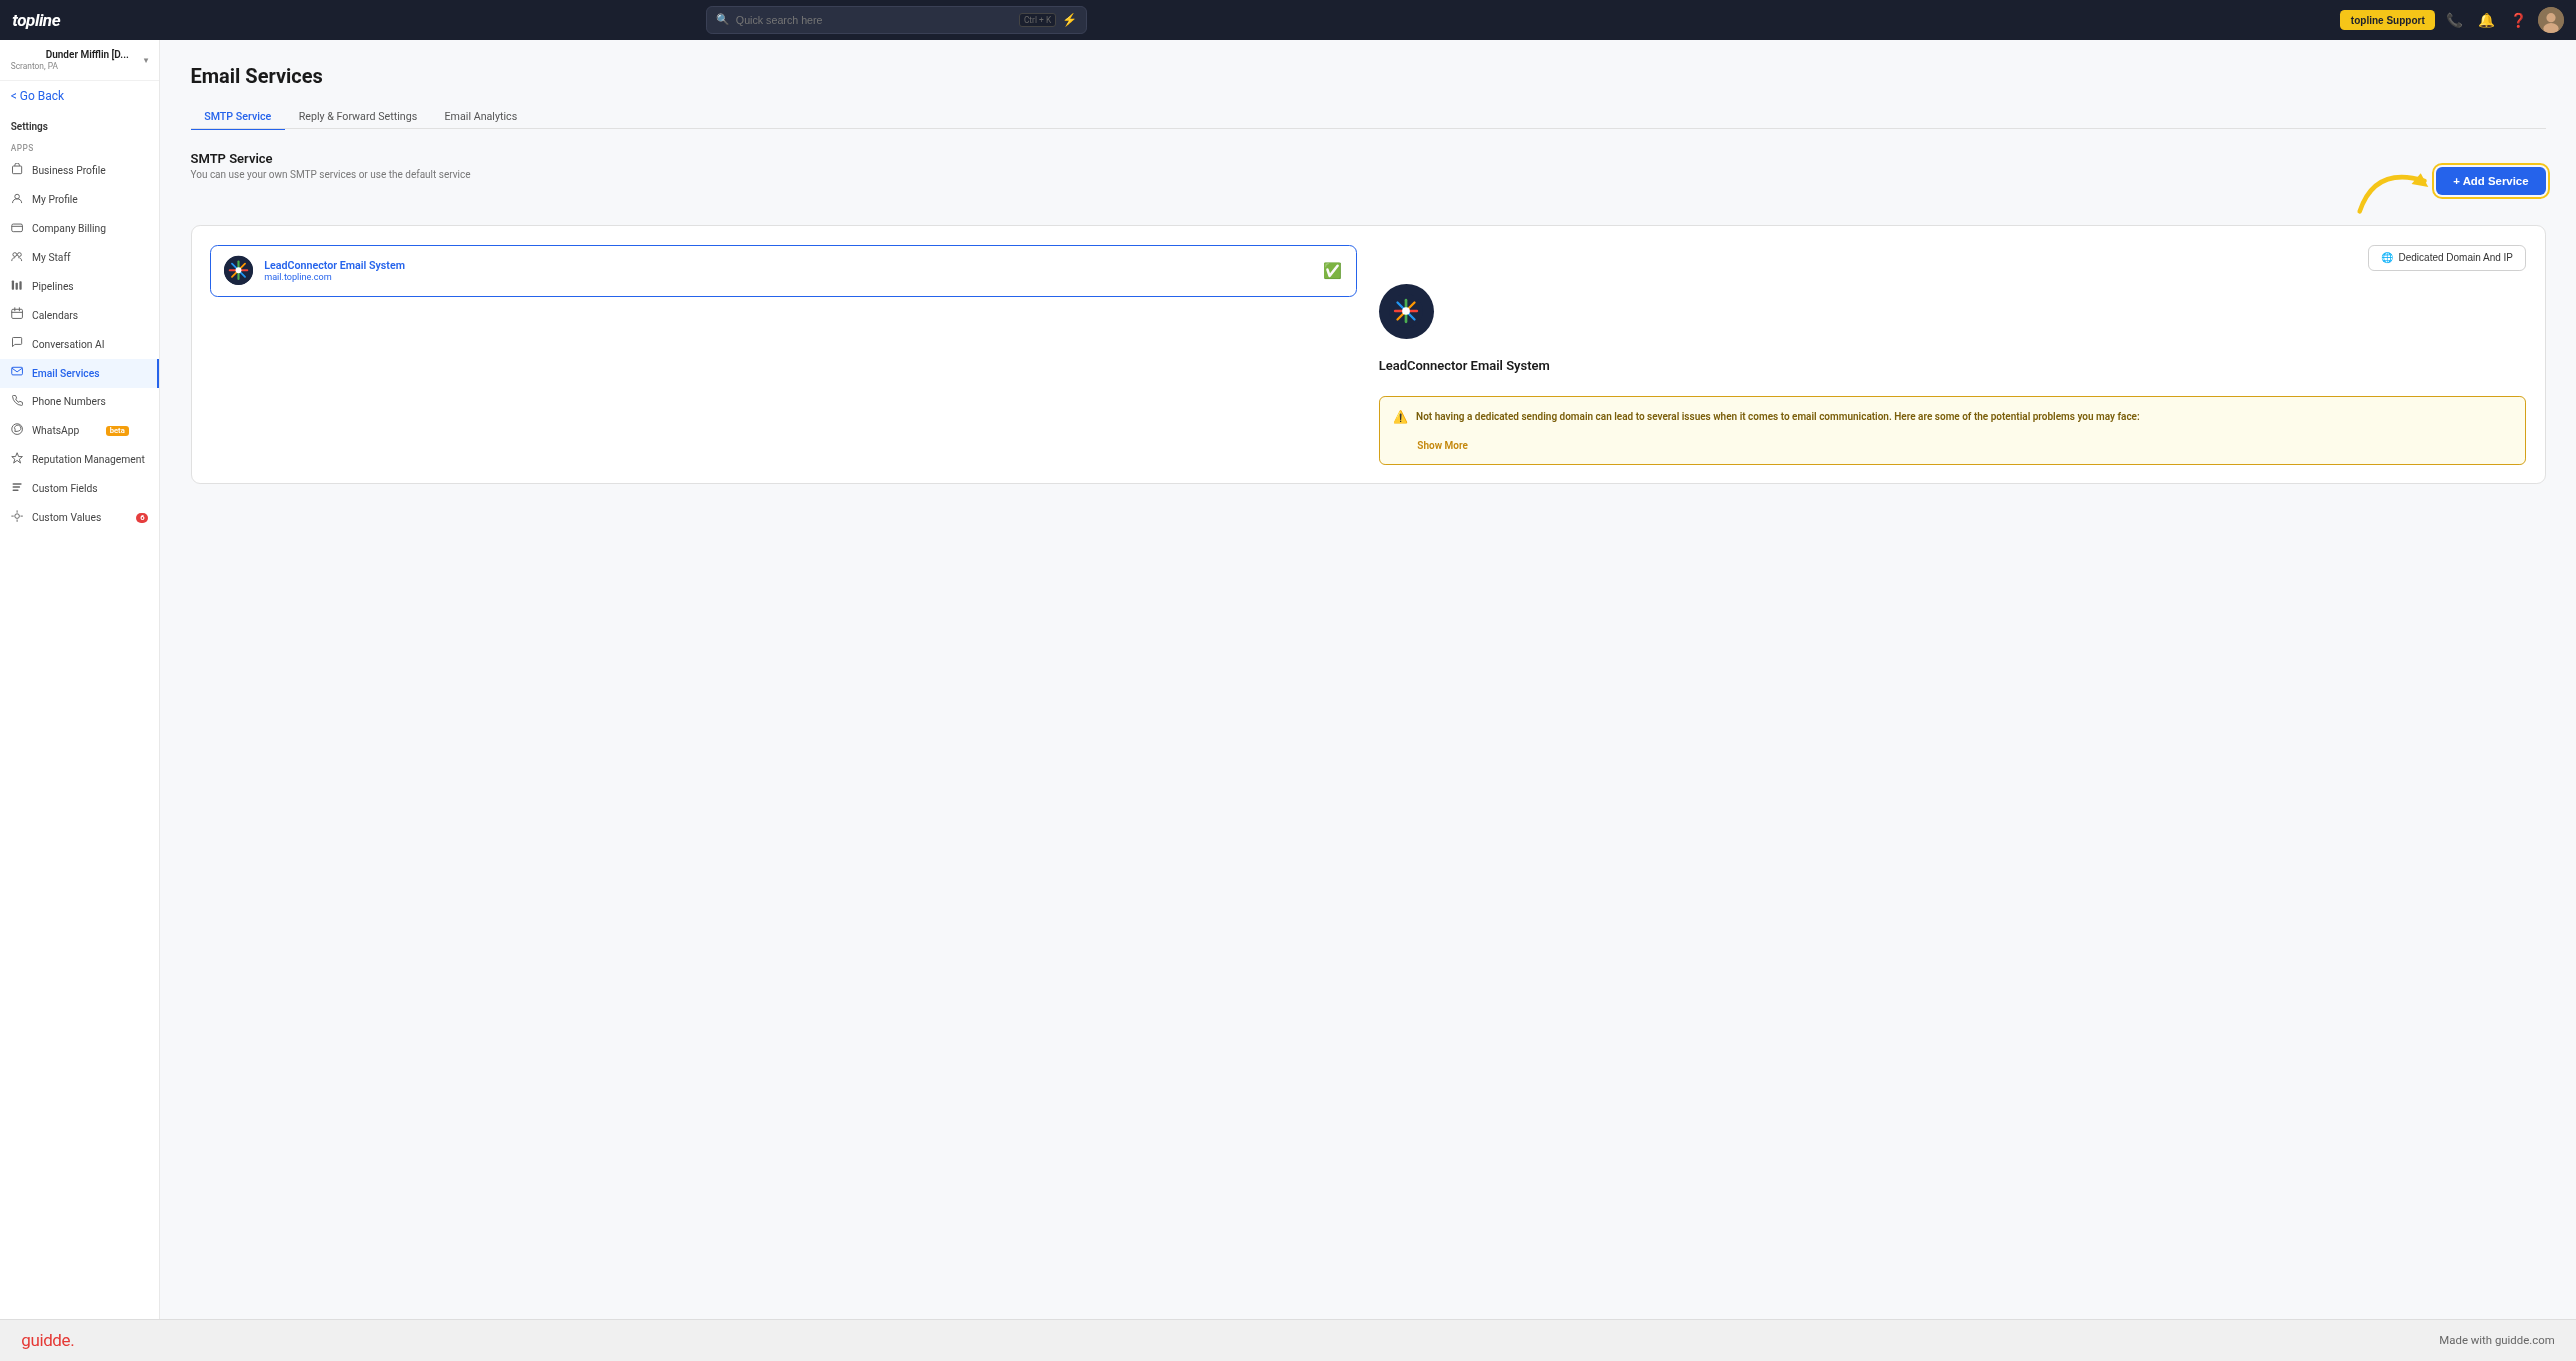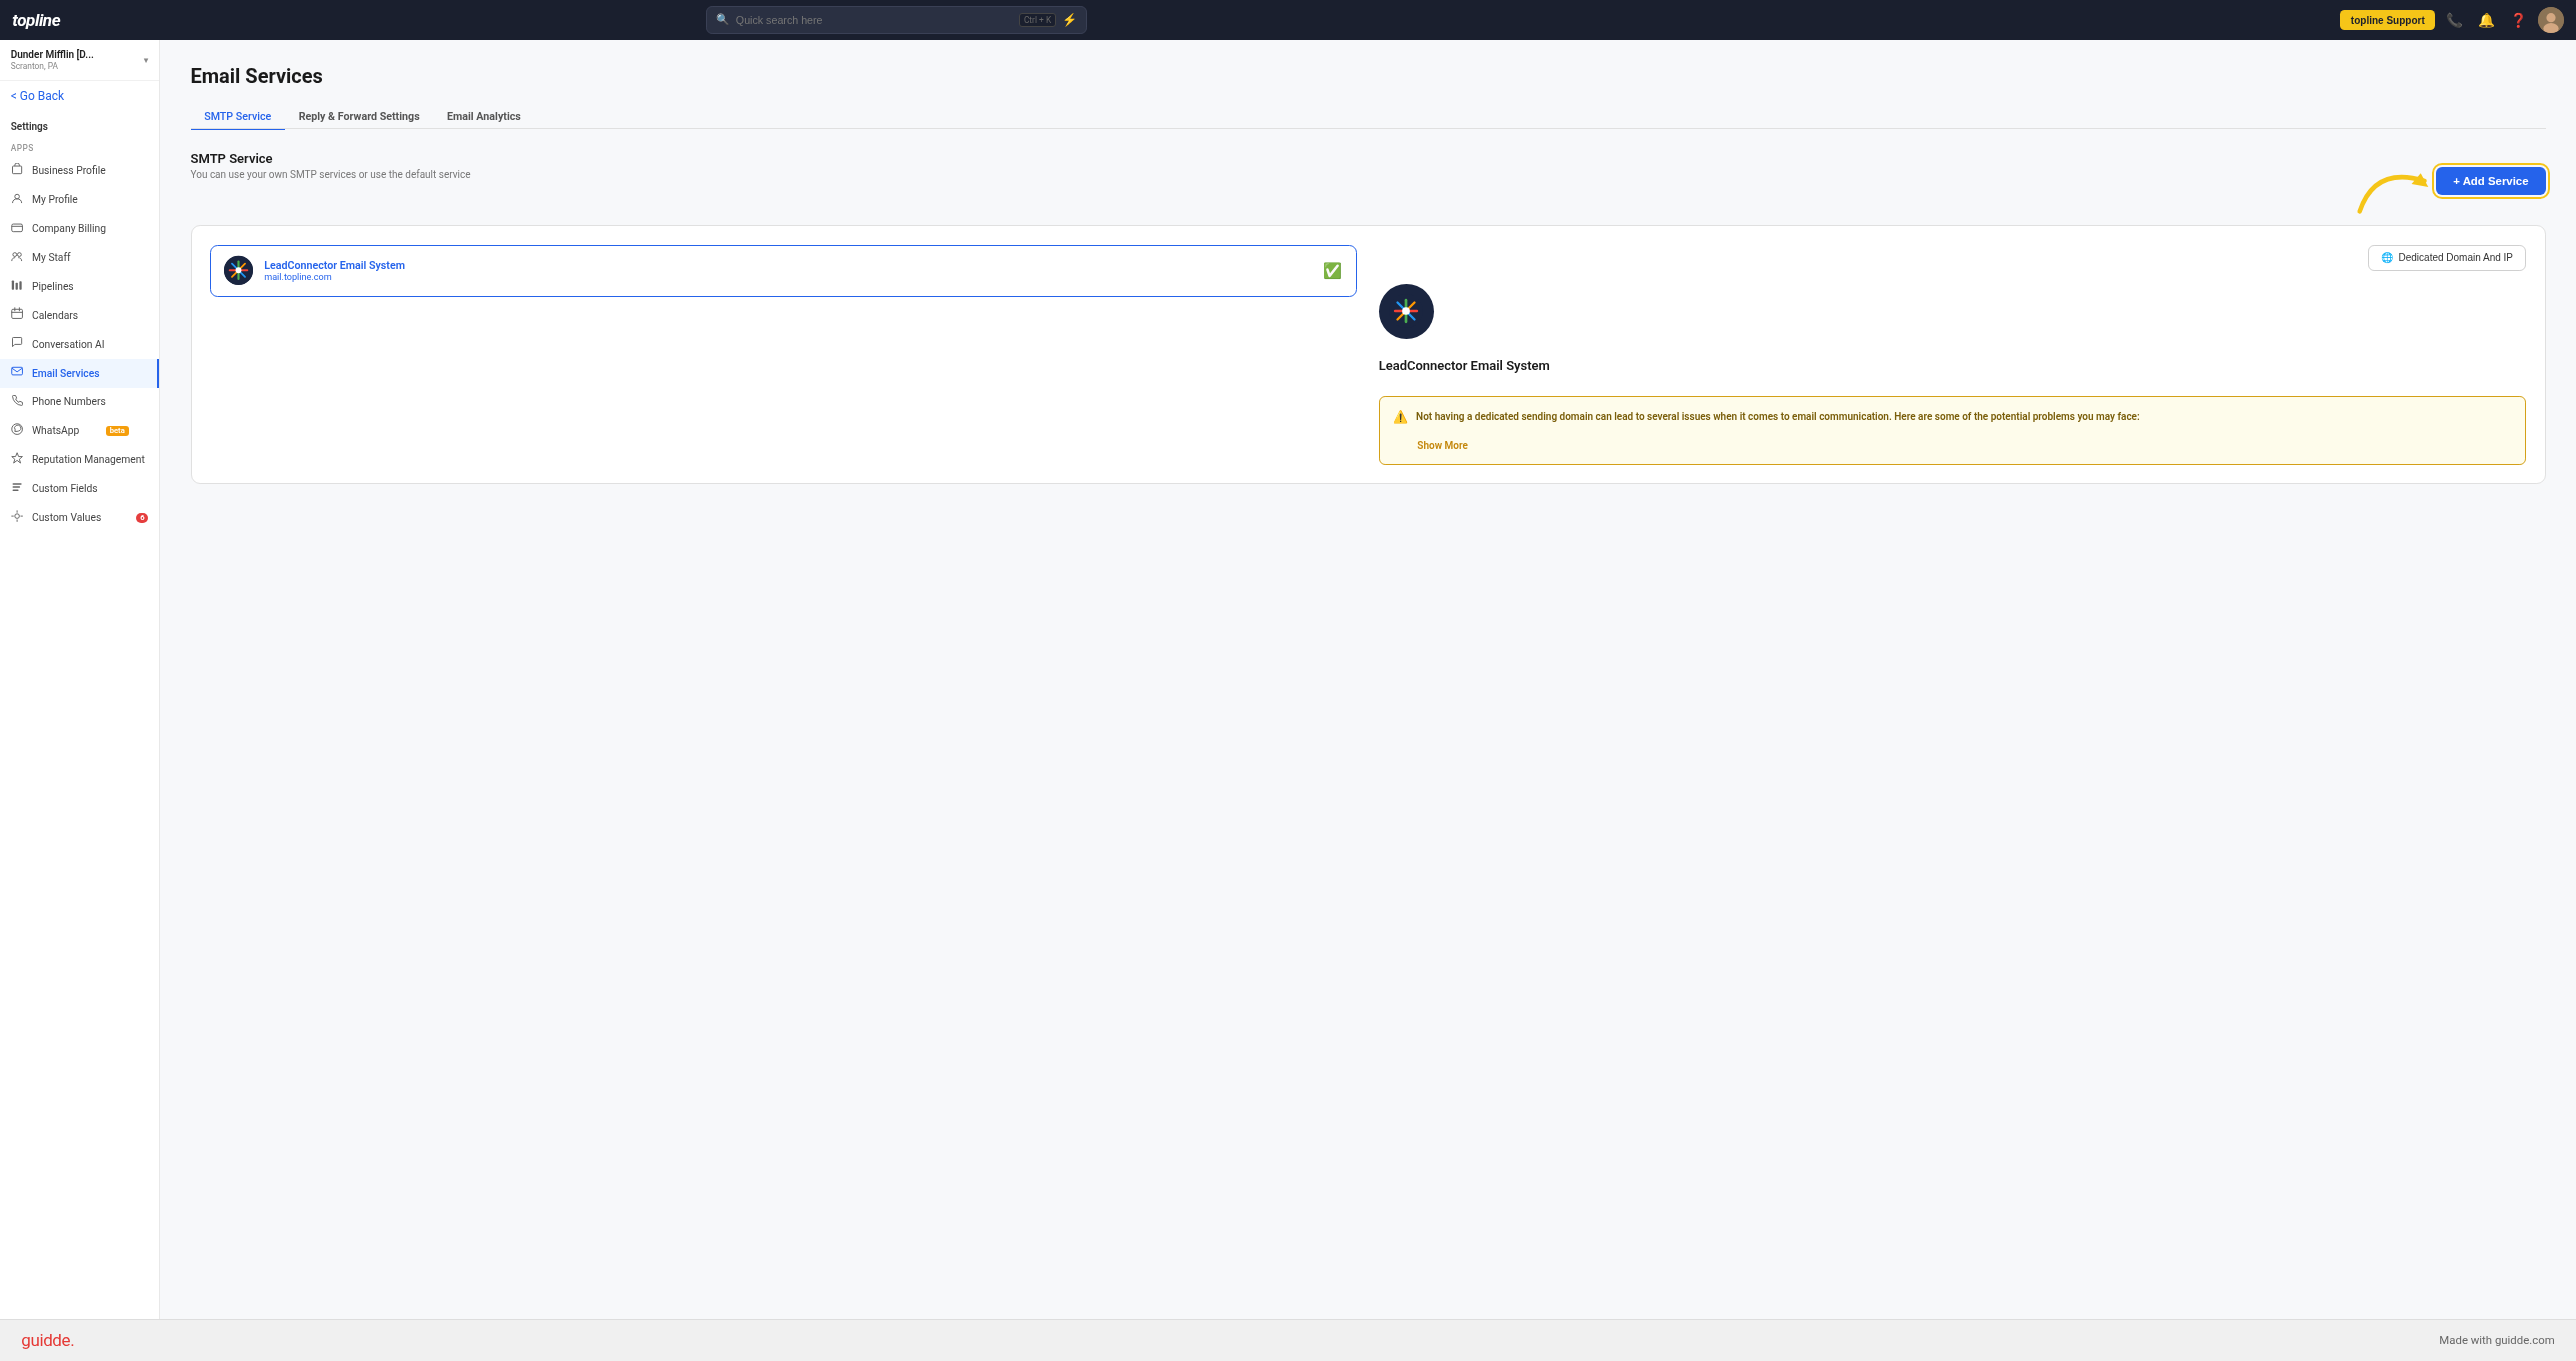--- a/index.html
+++ b/index.html
@@ -124,20 +124,21 @@
       display: flex;
       align-items: center;
       gap: 4.6px;
       cursor: pointer;
     }
     .sidebar-workspace-name {
       font-size: 10px;
       font-weight: 600;
       color: #222;
       line-height: 1.2;
+      margin-left: 35px;
     }
     .sidebar-workspace-sub {
       font-size: 8.4px;
       color: #888;
     }
     .sidebar-workspace-chevron {
       margin-left: auto;
       color: #888;
       font-size: 9.1px;
     }
@@ -225,21 +226,20 @@
       border-bottom: 1.5px solid #e0e0e0;
       margin-bottom: 21.3px;
     }
     .tab {
       padding: 6.1px 13.7px;
       font-size: 10.7px;
       color: #555;
       cursor: pointer;
       border-bottom: 1.5px solid transparent;
       margin-bottom: -1.5px;
-      font-weight: bold;
     }
     .tab.active {
       color: #2563eb;
       border-bottom: 1.5px solid #2563eb;
       font-weight: 500;
     }
 
     .section-title {
       font-size: 13px;
       font-weight: 600;

